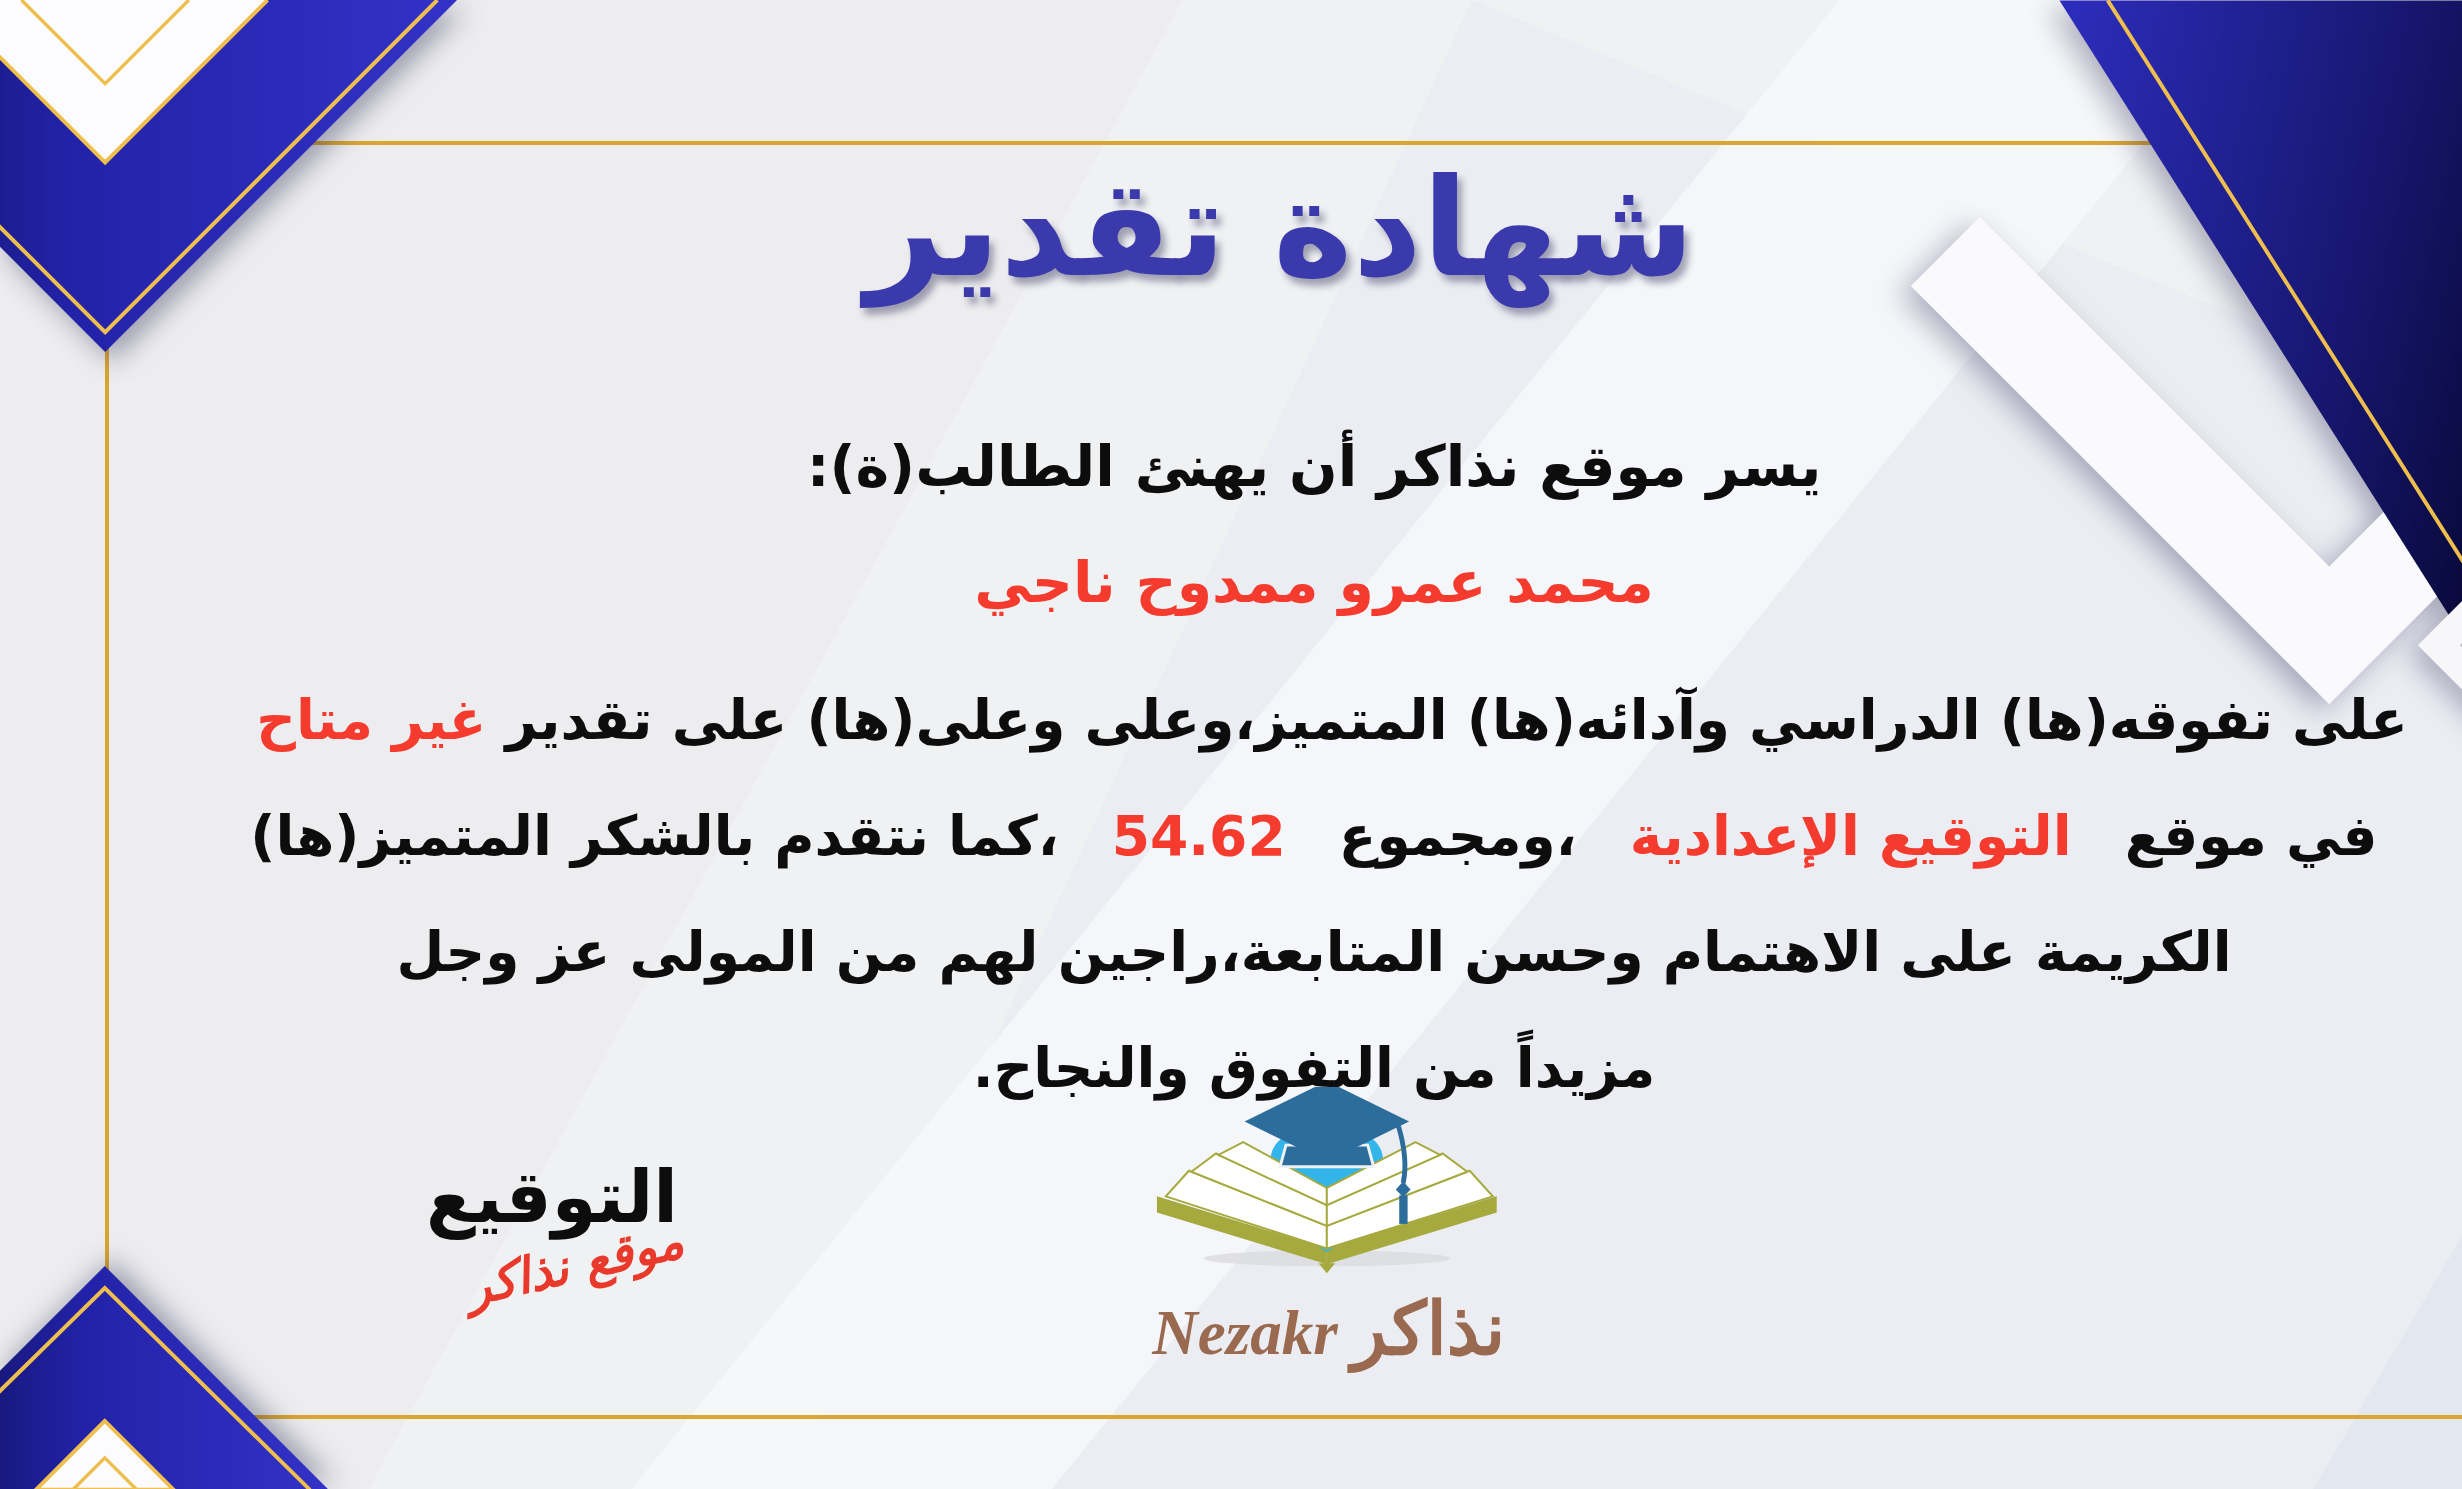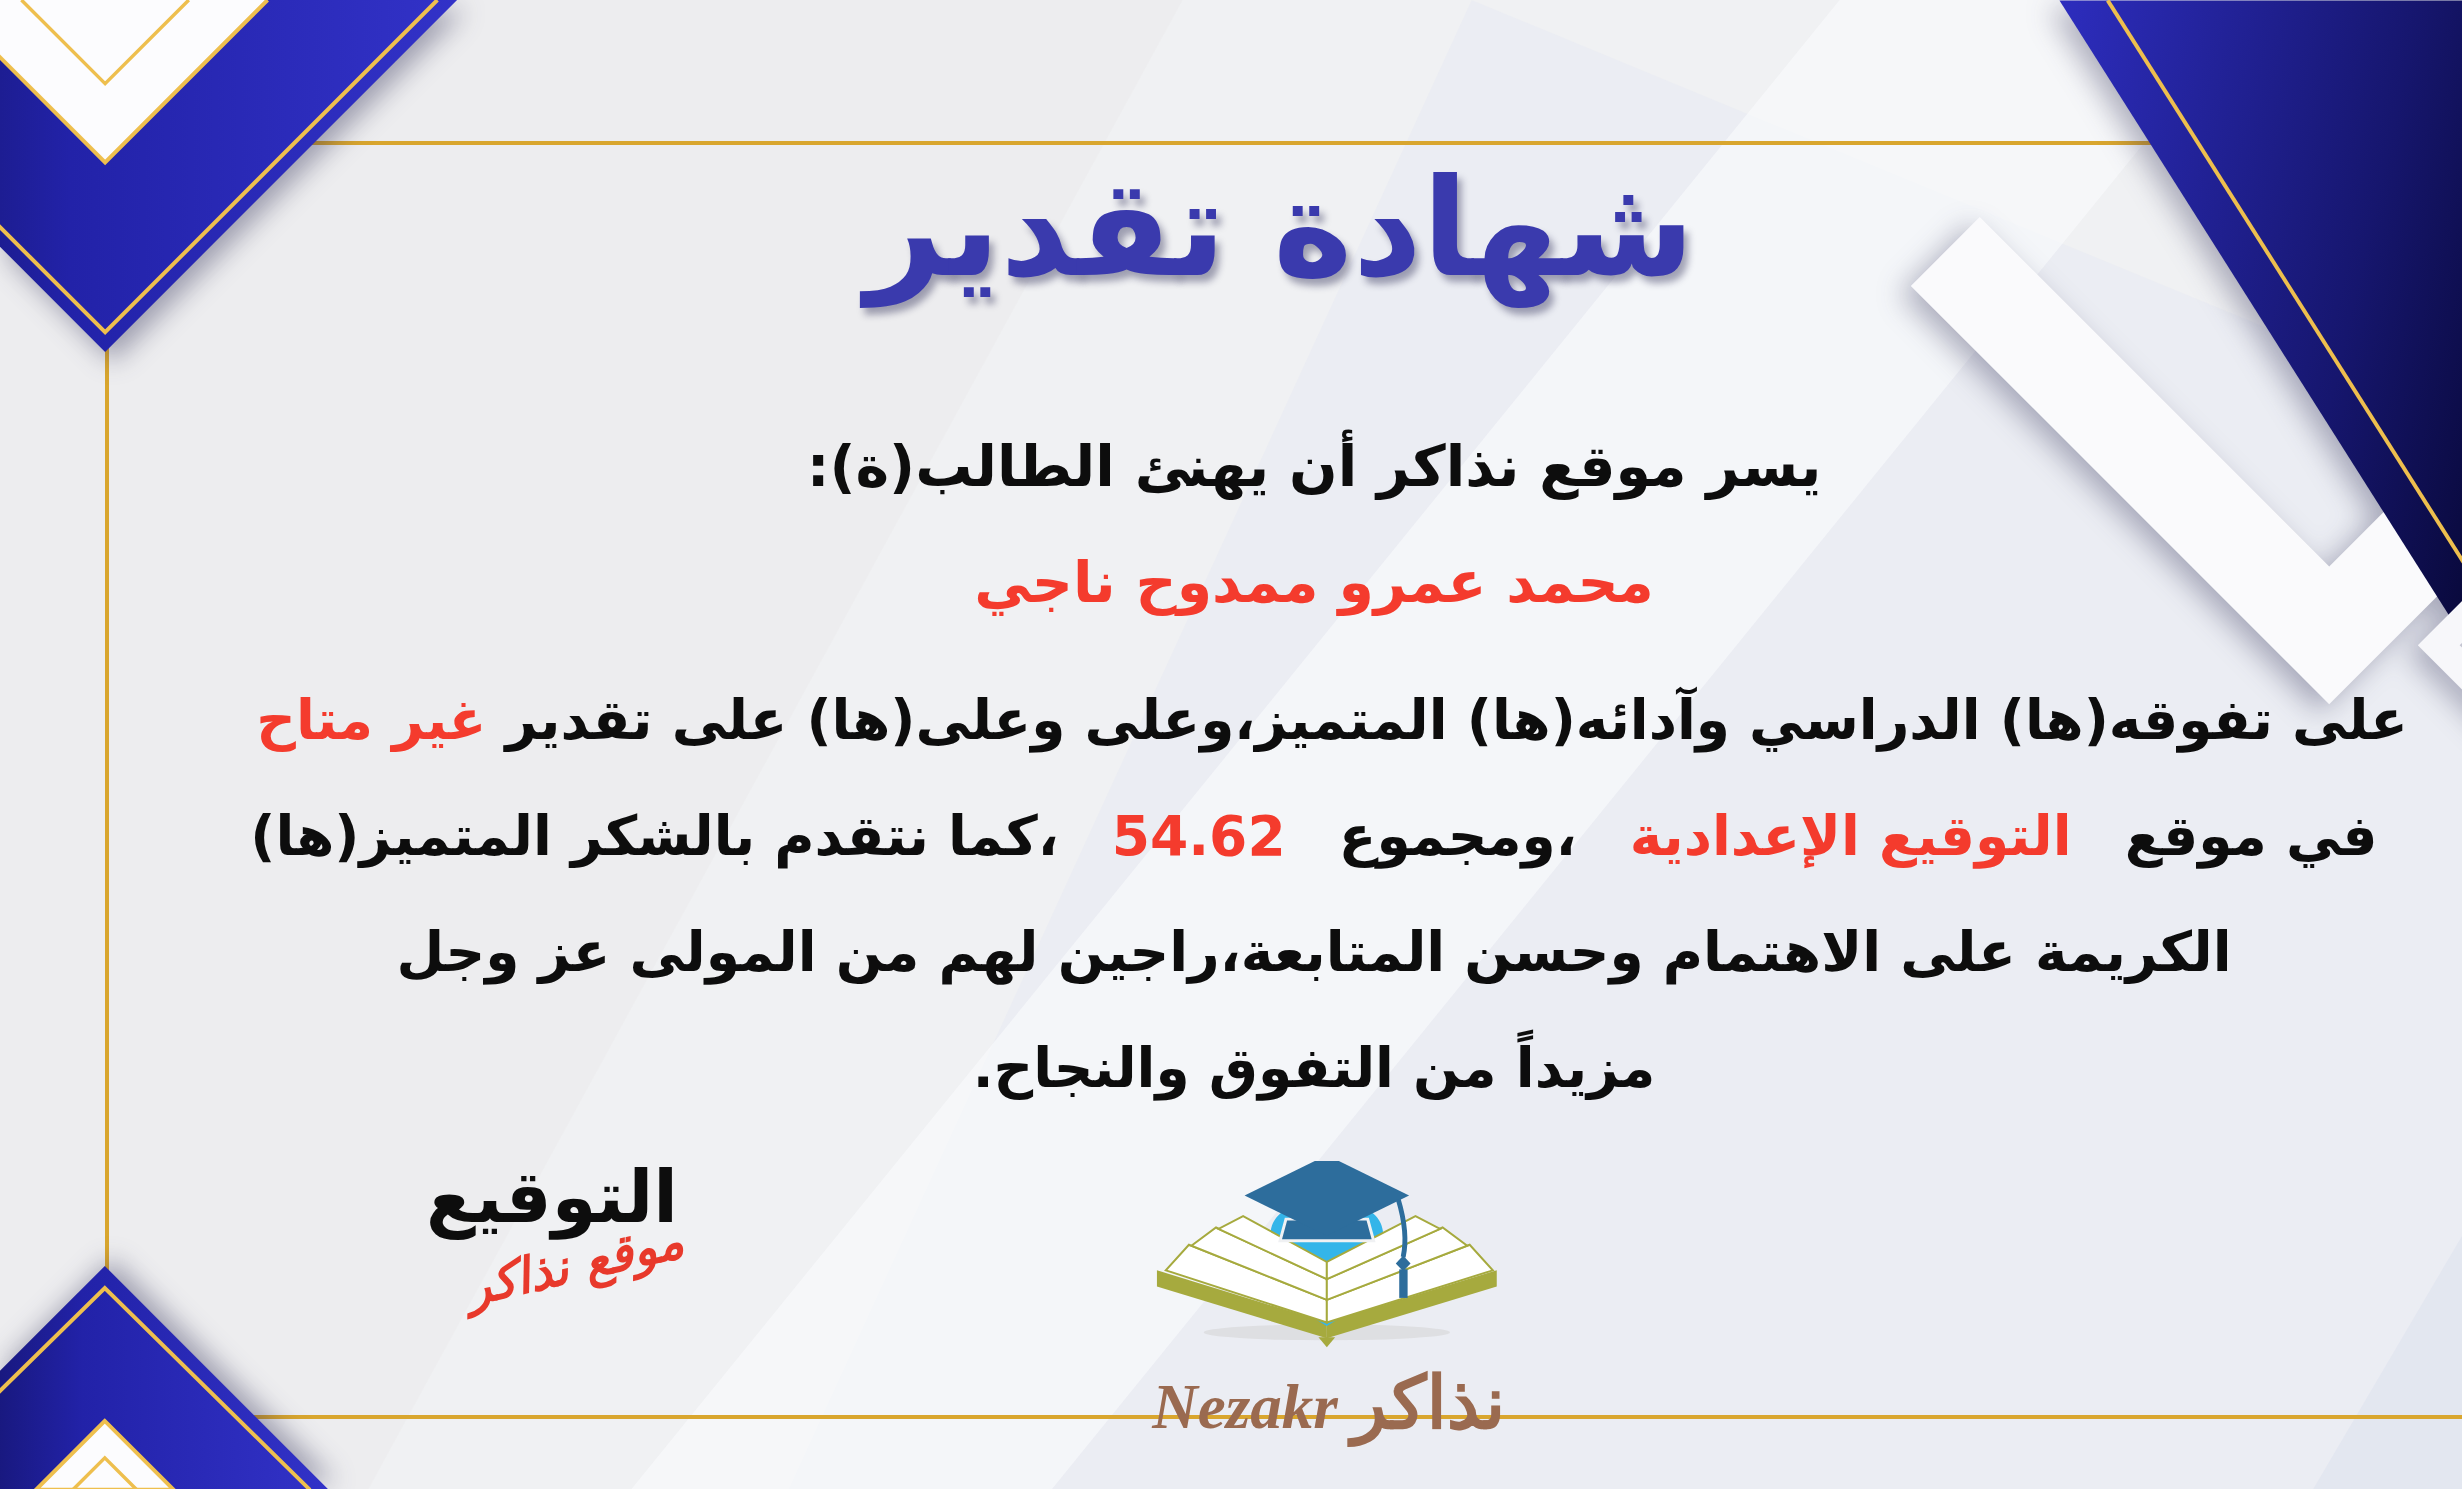--- a/index.html
+++ b/index.html
@@ -62,21 +62,21 @@
   }
   .sig-script{
     position:absolute;left:460px;top:1261px;
     font-size:49px;font-style:italic;font-weight:bold;color:#e8392b;
     font-family:"DejaVu Serif",serif;direction:rtl;white-space:nowrap;
     transform:rotate(-13deg);transform-origin:left top;
   }
 
   
   .logo{
-    position:absolute;left:50%;top:1161px;transform:translateX(calc(-50% + 14.8px));
+    position:absolute;left:50%;top:1087px;transform:translateX(calc(-50% + 14.8px));
     width:483px;text-align:left;
   }
   .logo svg{display:block;margin:0 auto;}
   .logo-text{
     display:flex;justify-content:center;align-items:baseline;gap:13.8px;
     margin-top:2px;color:#9a6a50;direction:ltr;
   }
   .logo-latin{font-family:"Liberation Serif",serif;font-weight:bold;font-style:italic;font-size:63px;}
   .logo-arabic{font-family:Liberation Sans, sans-serif;font-weight:bold;font-size:73px;}
 </style>

